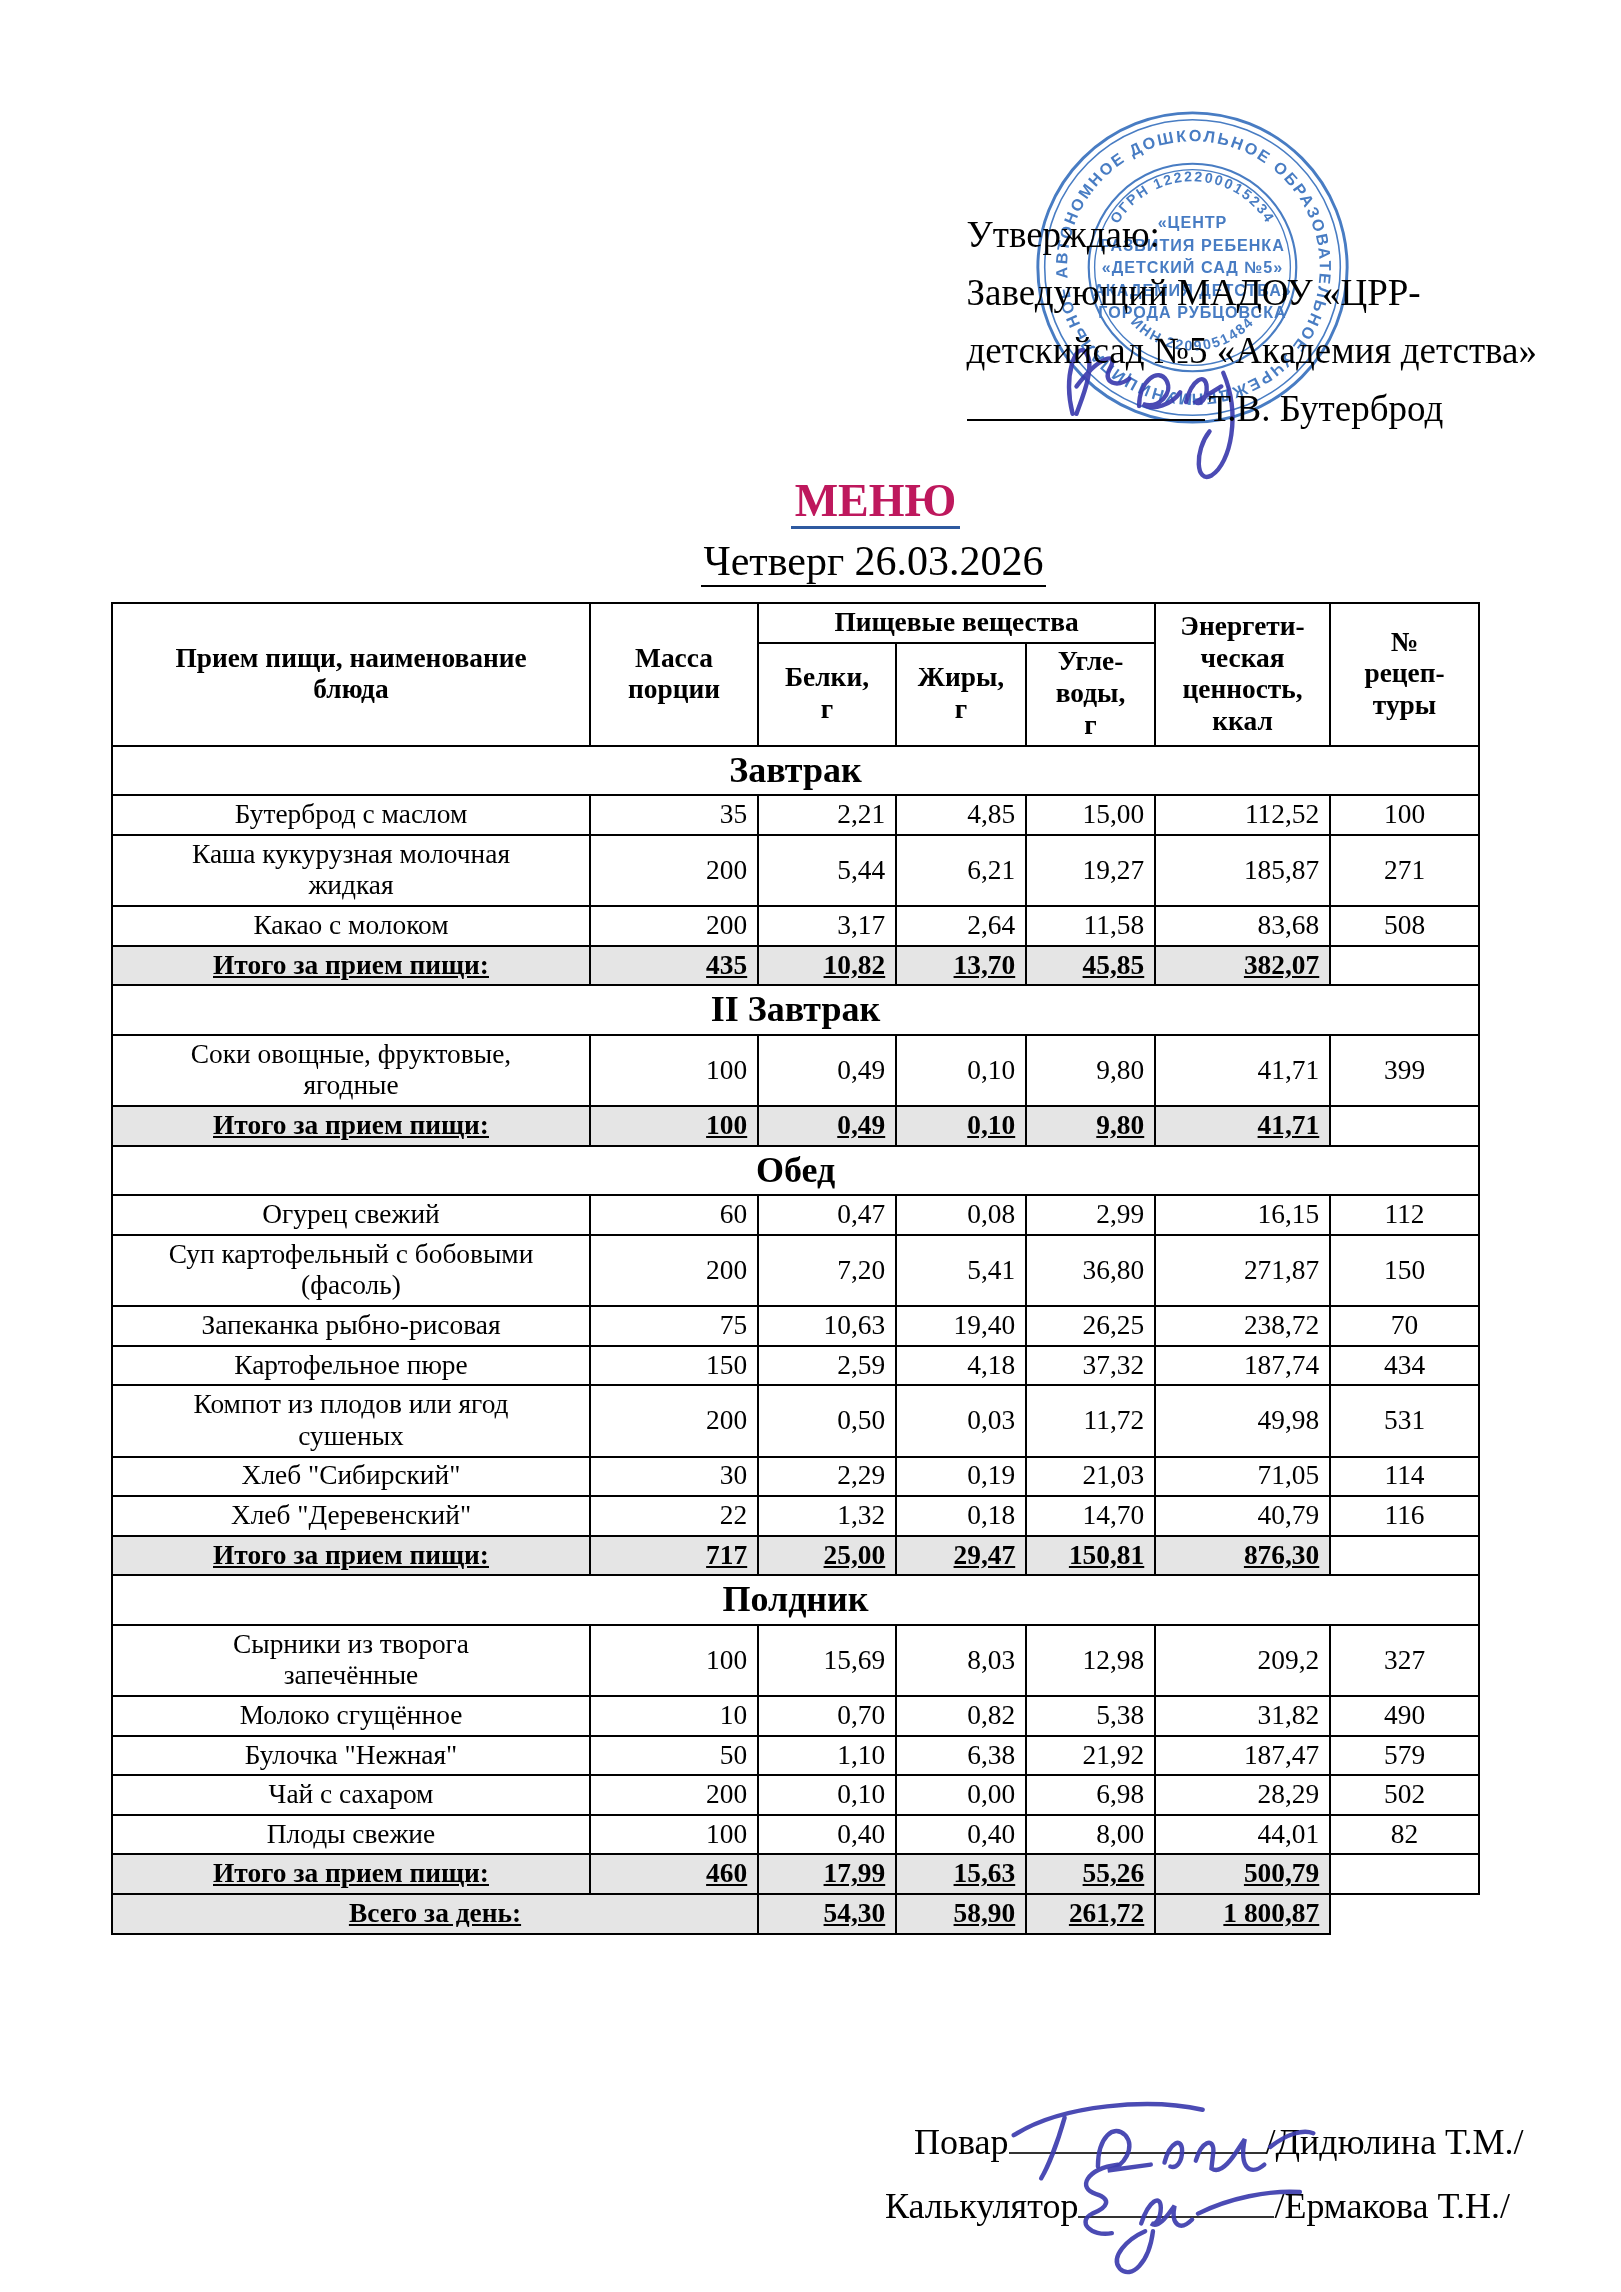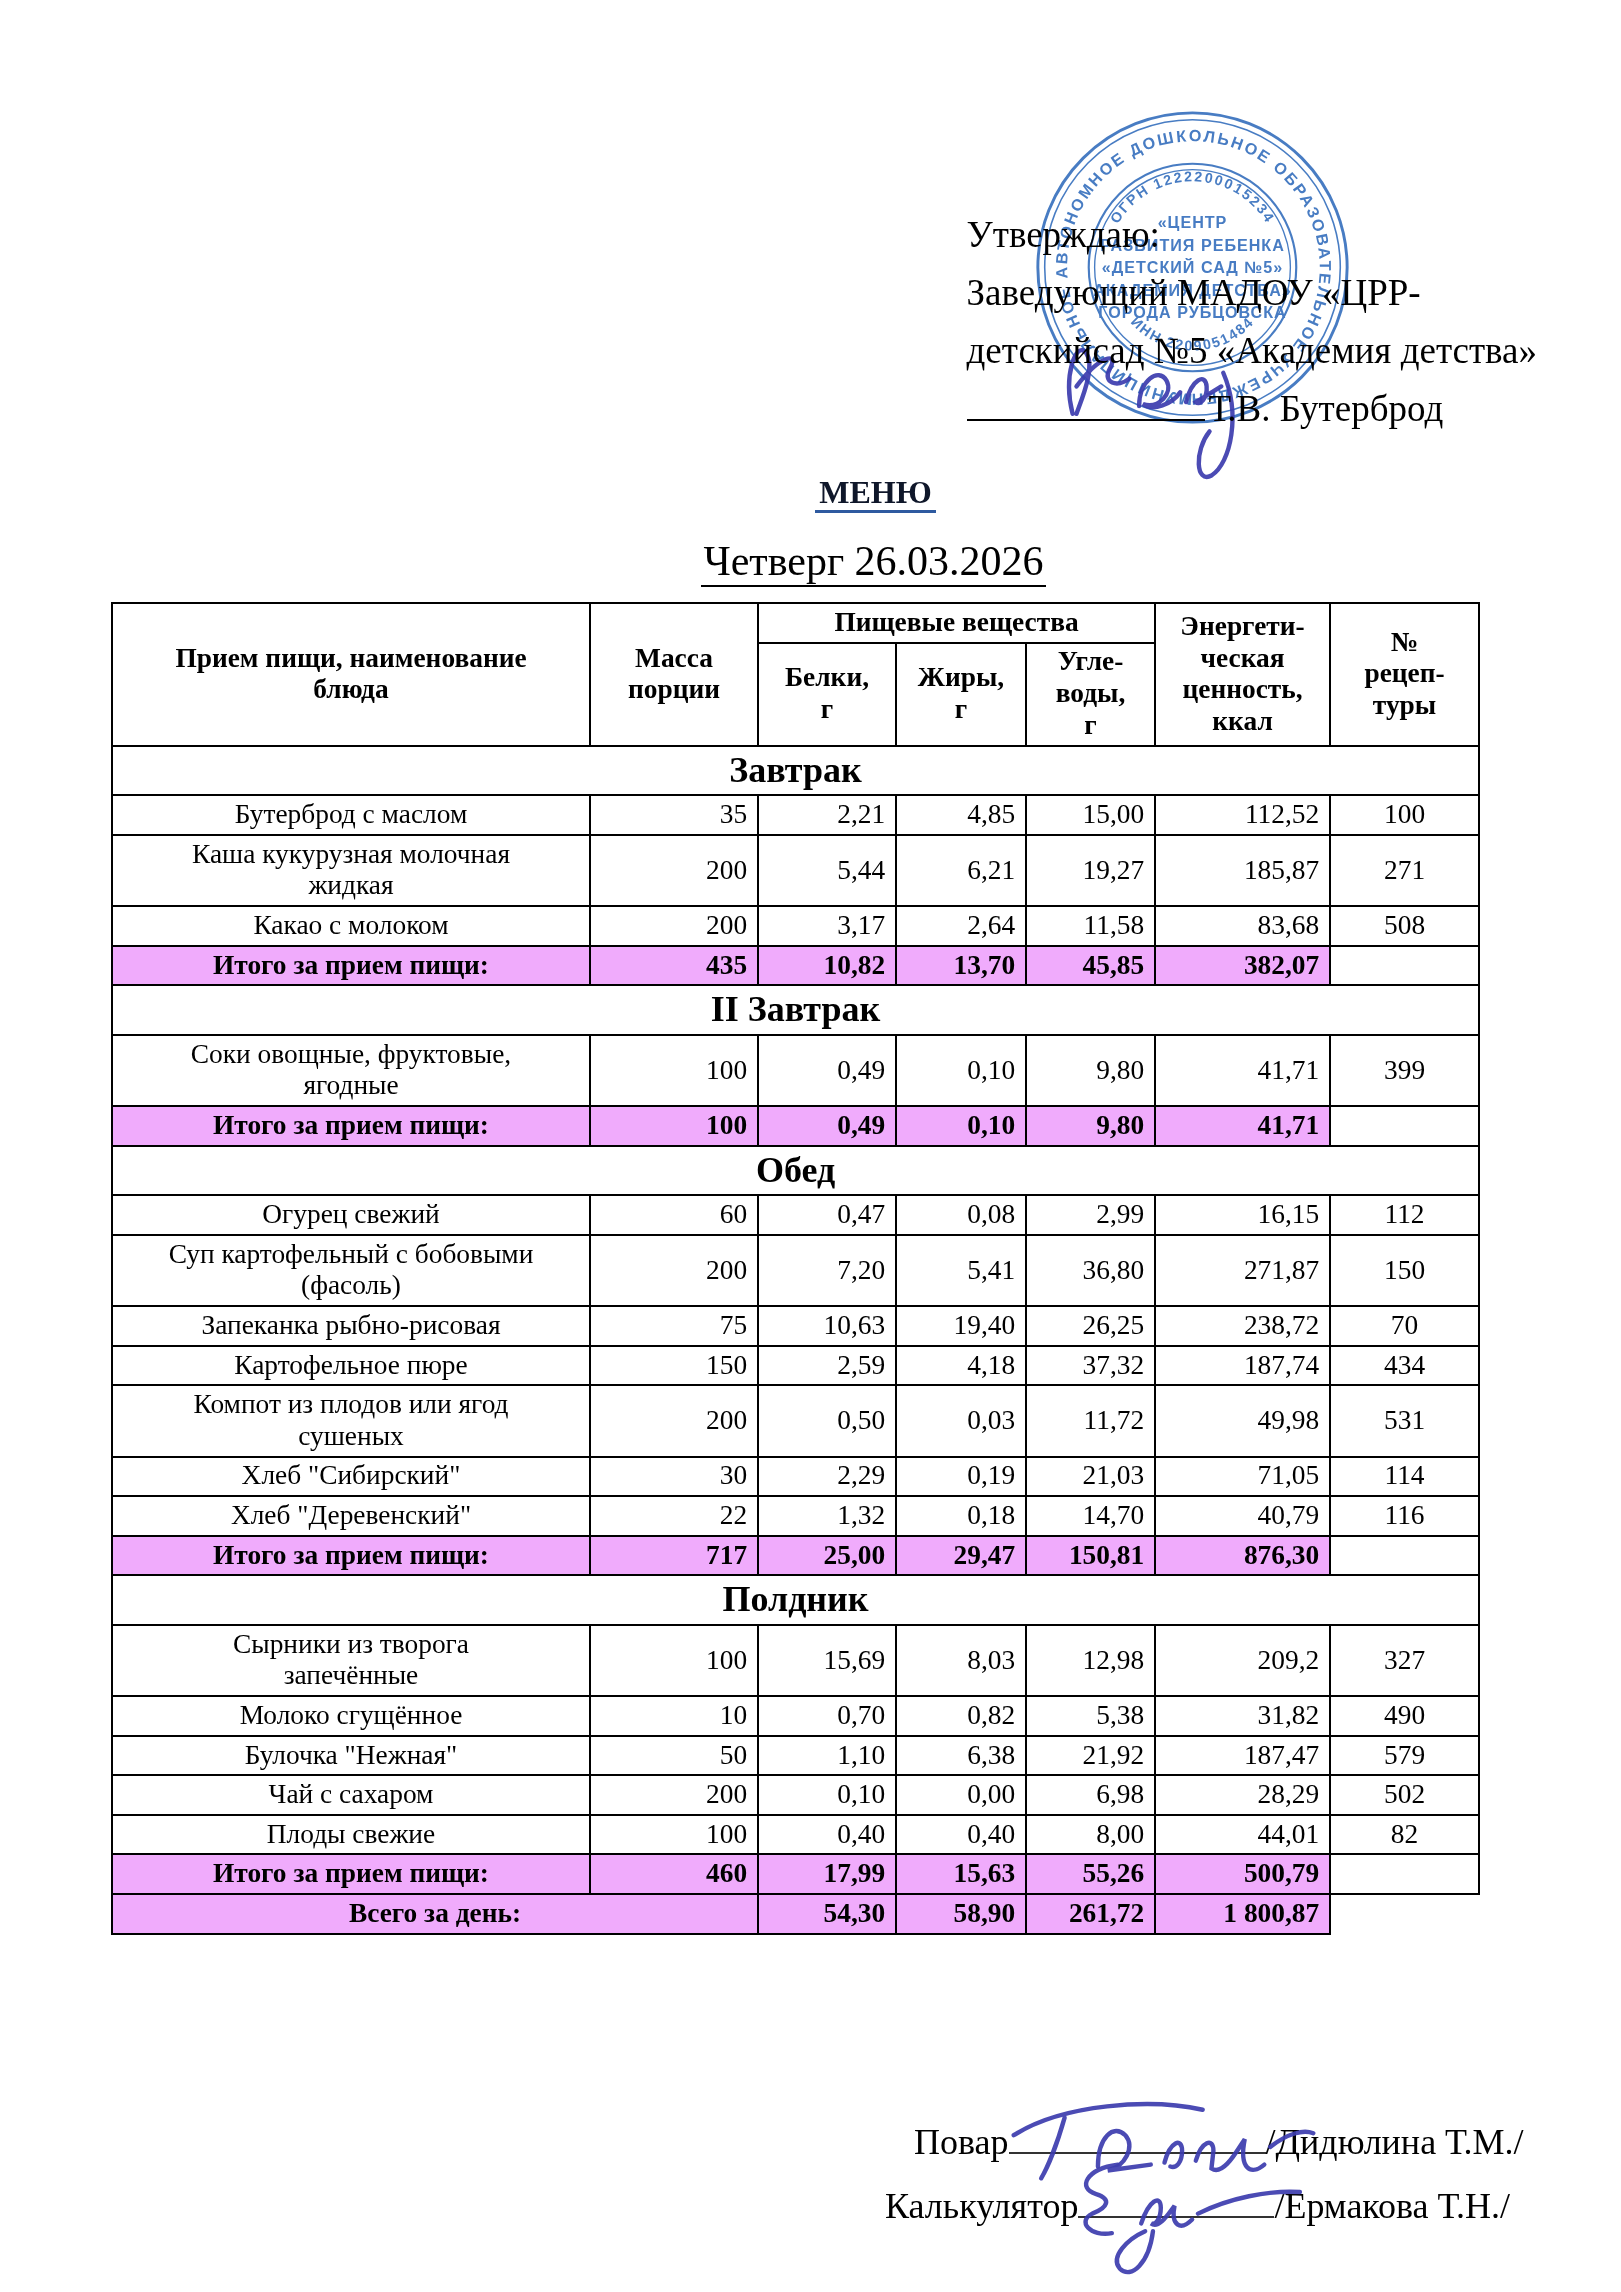--- a/index.html
+++ b/index.html
@@ -10,36 +10,36 @@
   .dir-sig{position:absolute;left:1049px;top:316px;width:235px;height:181px;z-index:3;}
 
   
   .approval{position:absolute;top:206px;right:84px;text-align:left;font-size:37px;line-height:58px;z-index:5;}
   .approval .uline{display:inline-block;width:238px;border-bottom:2px solid #000;height:39px;vertical-align:baseline;margin-right:3.9px;}
 
   
   .tw{position:absolute;left:0;width:1621px;text-align:center;}
   .tw1{top:474px;}
   .tw2{top:537px;}
-  .title{position:relative;left:65px;font-size:32px;font-weight:bold;color:#0f172a;border-bottom:3.9px solid #2e5aa0;padding:0 3.9px 0 3.9px;}
+  .title{position:relative;left:65px;font-size:46px;font-weight:bold;color:#be185d;border-bottom:3.9px solid #2e5aa0;padding:0 3.9px 0 3.9px;}
   .subtitle{position:relative;left:63px;font-size:42px;border-bottom:2.9px solid #000;padding:0 2px 1px 2px;}
 
   
   table.menu{position:absolute;left:111px;top:602px;width:1368px;border-collapse:collapse;table-layout:fixed;font-size:27.4px;line-height:1.16;z-index:4;background:#fff;}
   .menu td,.menu th{border:2px solid #000;padding:2.9px 9.8px;vertical-align:middle;white-space:pre-line;overflow:hidden;}
   .menu th{font-weight:bold;text-align:center;padding:2.9px 3.9px;}
   .menu thead tr:first-child th{border-top:2.9px solid #000;}
   .menu tbody tr:first-child td{border-top-width:2.9px;}
   .c0{text-align:center;padding-left:12.7px;}
   .c1{text-align:right;}
   .c2,.c3,.c4,.c5{text-align:right;padding-right:15.7px;}
   .c6{text-align:center;}
   .section{text-align:center;font-weight:bold;font-size:36px;padding:3.9px;}
   tr.total td{font-weight:bold;}
-  .yellow{background:#f0abfc;}
+  .yellow{background:#e5e5e5;text-decoration:underline;}
   .tall{padding-top:19.6px;padding-bottom:19.6px;}
   .bl{border-left-width:2.9px !important;}
   .br{border-right-width:2.9px !important;}
   .bb{border-bottom-width:2.9px !important;}
   .ghost{border:none !important;background:#fff;}
 
   
   .footer{position:absolute;left:885px;top:2115px;font-size:36px;z-index:4;}
   .footer .frow{height:64px;white-space:nowrap;}
   .sig-line{display:inline-block;border-bottom:2px solid #333;height:37px;vertical-align:baseline;}

